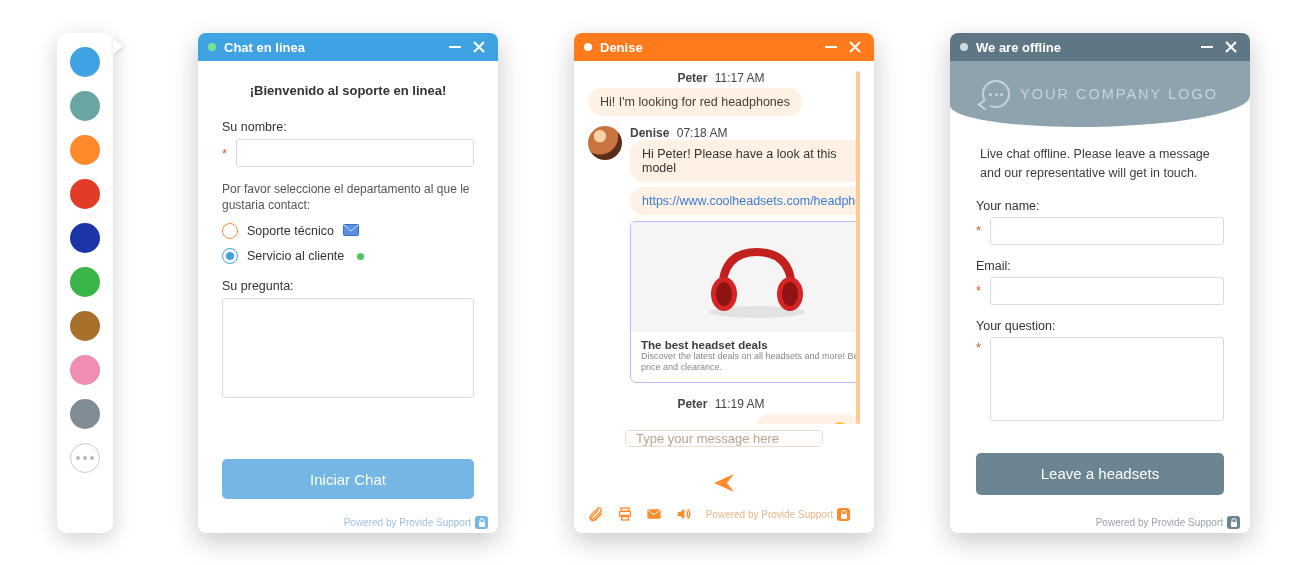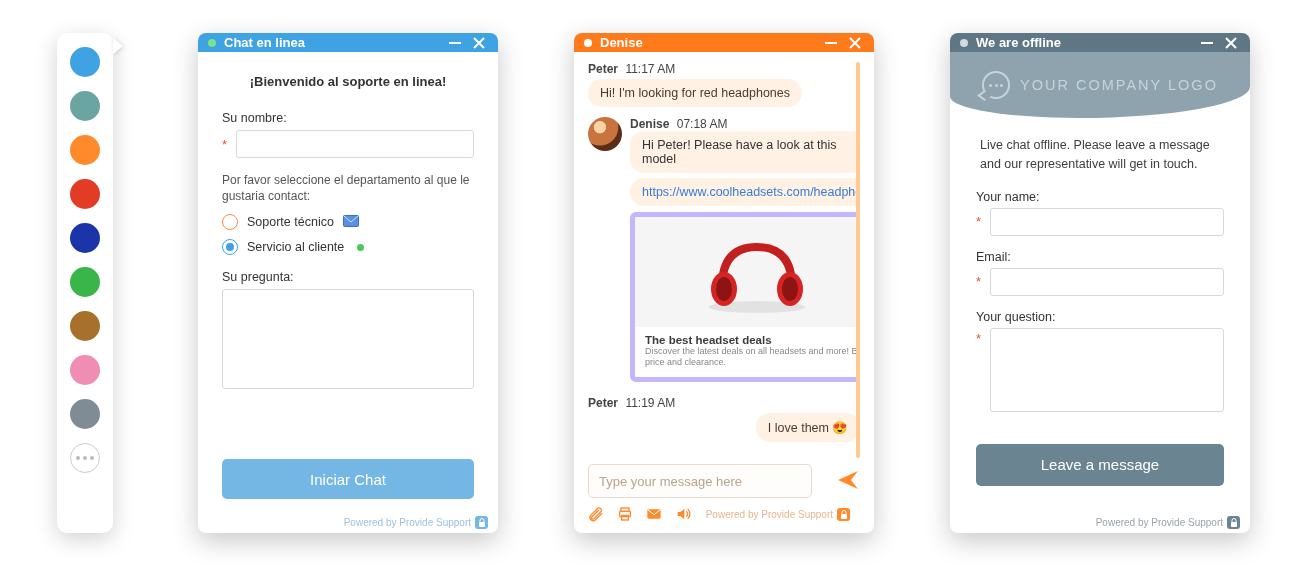--- a/index.html
+++ b/index.html
@@ -32,21 +32,21 @@
 
   
   .widget {
     position:absolute; width:300px; height:500px; top:33px;
     background:#fff; border-radius:8px; overflow:hidden;
     box-shadow:0 8px 26px rgba(0,0,0,.22);
     display:flex; flex-direction:column;
     font-size:13px; color:#333;
   }
   .widget .titlebar {
-    height:19px; display:flex; align-items:center; padding:0 10px;
+    height:28px; display:flex; align-items:center; padding:0 10px;
     color:#fff; font-weight:600;
   }
   .status-dot { width:8px; height:8px; border-radius:50%; background:#78e38a; margin-right:8px; }
   .titlebar .spacer { flex:1; }
   .titlebar .win-btn { width:18px; height:18px; margin-left:6px; display:flex; align-items:center; justify-content:center; cursor:pointer; }
   .titlebar svg { stroke:#fff; }
 
   .widget .body { flex:1; padding:22px 24px 12px; overflow:hidden; position:relative; }
   .widget .footer-line { height:22px; display:flex; align-items:center; justify-content:flex-end; padding:0 10px; font-size:10px; color:#9aa3ad; gap:4px;}
   .lockbadge { width:13px; height:13px; border-radius:3px; display:inline-flex; align-items:center; justify-content:center; }
@@ -77,41 +77,41 @@
   #w1 .lockbadge { background:#74b6e4; }
 
   
   #w2 { left:574px; }
   #w2 .titlebar { background:#ff7a1a; }
   #w2 .status-dot { background:#fff; }
   #w2 .body { padding:10px 14px 0; display:flex; flex-direction:column; }
   .msgs { flex:1; overflow:hidden; position:relative; }
   .meta { font-size:12px; color:#444; }
   .meta strong { font-weight:700; margin-right:4px;}
-  .meta-right { text-align:left; padding-right:6px; margin-bottom:3px; }
+  .meta-right { text-align:center; padding-right:6px; margin-bottom:3px; }
   .bubble {
     display:inline-block; padding:7px 12px; border-radius:14px; font-size:12.5px;
   }
   .from-user { margin-bottom:10px; }
   .from-user .bubble { background:#fff2e5; color:#4a3b2d; }
   .from-agent { display:flex; gap:8px; margin-bottom:8px; align-items:flex-start;}
   .avatar { width:34px; height:34px; border-radius:50%; background: radial-gradient(circle at 35% 30%, #f8d3a6 18%, #c9743e 20% 55%, #5a2d19 58%); flex-shrink:0; }
   .agent-col { flex:1; }
   .agent-col .bubble { background:#fff2e5; display:block; margin-bottom:5px; }
   .link-bubble { background:#fff2e5; color:#3a7bd5; display:block; padding:7px 12px; border-radius:14px; font-size:12.5px; margin-bottom:6px; overflow:hidden; text-overflow:ellipsis; white-space:nowrap;}
-  .card { border:5px solid #c4b5fd; border-radius:6px; overflow:hidden; background:#fff; margin-bottom:6px;}
+  .card { border:1px solid #c4b5fd; border-radius:6px; overflow:hidden; background:#fff; margin-bottom:6px;}
   .card .img { height:110px; background: linear-gradient(#f5f5f5,#f5f5f5); display:flex; align-items:center; justify-content:center; }
   .card .img svg { }
   .card .cap { padding:7px 10px 8px; }
   .card .cap .t { font-size:11.5px; font-weight:700; color:#3b3b3b;}
   .card .cap .d { font-size:9px; color:#888; line-height:1.25;}
   .love-row { text-align:right; }
   .love-row .bubble { background:#fff2e5; }
   .scroll-indicator { position:absolute; right:0; top:0; bottom:0; width:4px; background:#ffc98f; border-radius:3px;}
-  .compose { display:flex; align-items:center; gap:24px; padding:6px 0 4px; }
+  .compose { display:flex; align-items:center; gap:24px; padding:6px 0 4px;flex-direction:column; }
   .compose input { flex:1; height:34px; border:1px solid #e9dccf; border-radius:5px; padding:0 10px; font-size:13px; background:#fffdfb; color:#7a6a58;}
   .compose input::placeholder { color:#b8a590; }
   .send-ic { color:#ff8a2b; cursor:pointer; }
   .toolbar2 { display:flex; align-items:center; gap:13px; padding:4px 0 2px; color:#ff8a2b; }
   .toolbar2 .tool { cursor:pointer; }
   #w2 .footer-line { justify-content:flex-end; flex:1; color:#e7b68c; }
   .footer-row { display:flex; align-items:center; padding:0 14px 6px;}
   #w2 .lockbadge { background:#ff8a2b; }
 
   
@@ -382,21 +382,21 @@
         <span class="req">*</span>
         <input class="text-input" style="">
       </div>
 
       <div class="field-label">Your question:</div>
       <div class="req-row" style="align-items:flex-start">
         <span class="req" style="padding-top:4px">*</span>
         <textarea class="textarea" style=""></textarea>
       </div>
 
-      <button class="leave-btn">Leave a message</button>
+      <button class="leave-btn">Leave a headsets</button>
     </div>
     <div class="footer-line">
       <span>Powered by Provide Support</span>
       <span class="lockbadge">
         <svg class="lock-svg" width="8" height="9" viewBox="0 0 8 9">
             <rect x="1" y="4" width="6" height="5" rx="1" fill="#fff"></rect>
             <path d="M2 4 V2.5 a2 2 0 0 1 4 0 V4" stroke="#fff" fill="none"></path>
           </svg>
       </span>
     </div>

